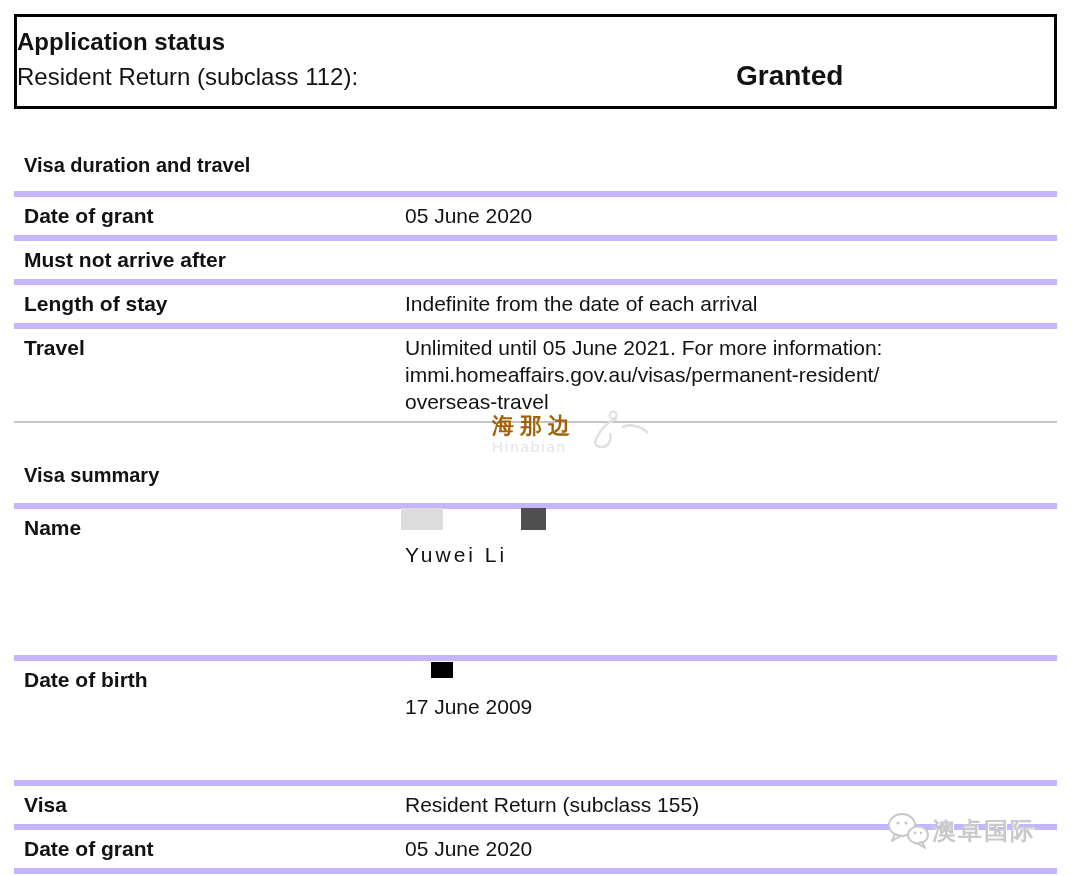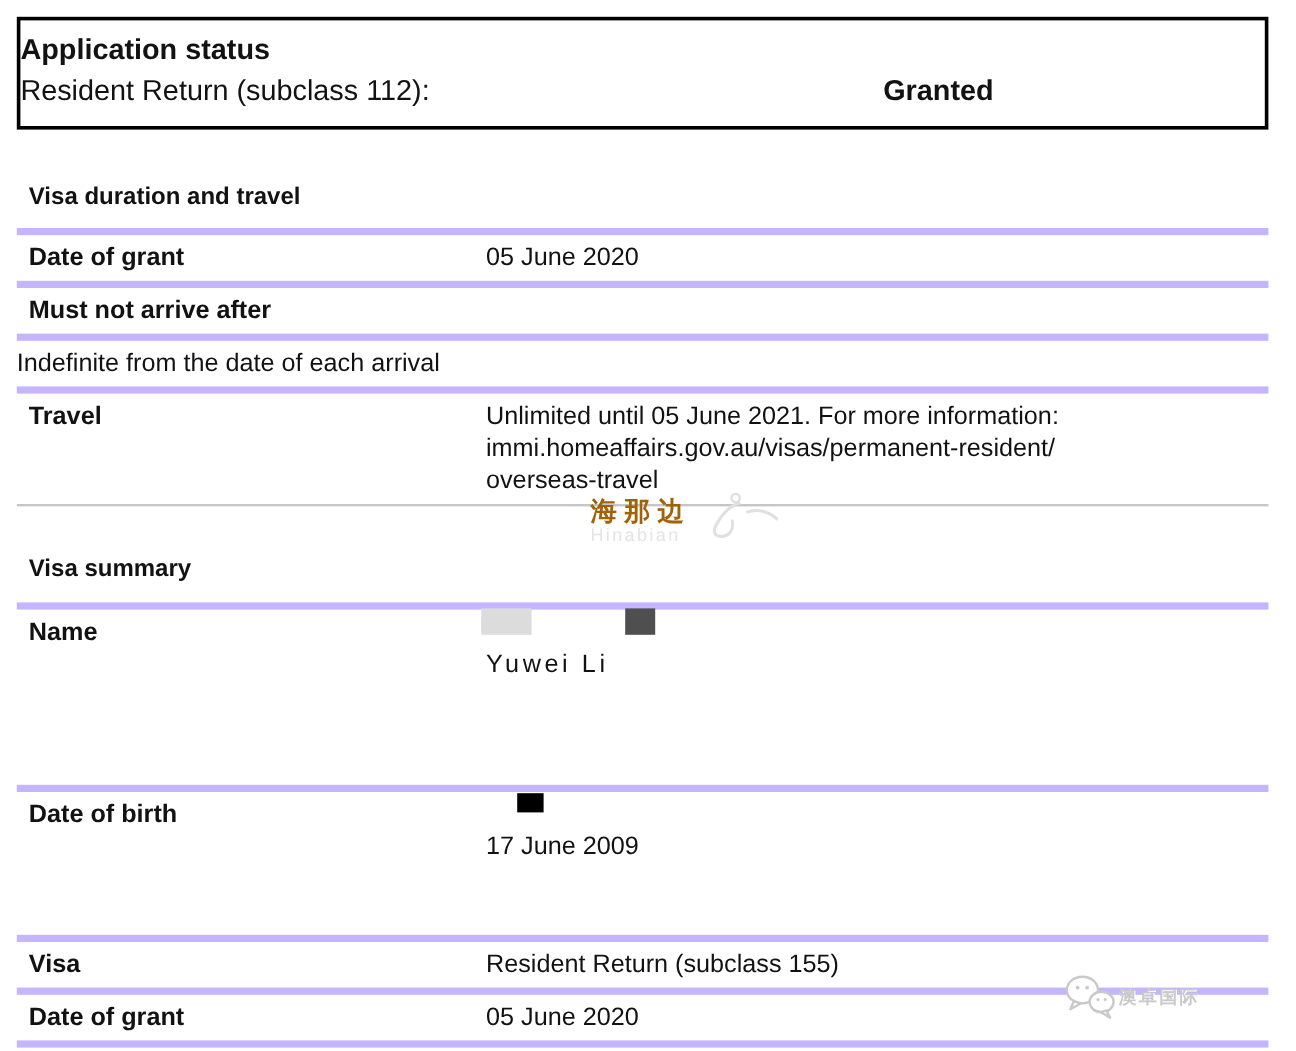--- a/index.html
+++ b/index.html
@@ -9,21 +9,21 @@
   }
   .page{position:absolute;left:14px;top:14px;width:1043px;}
 
   
   .status-box{
     border:3px solid #000;padding:8px 12px 12px 0;box-sizing:border-box;
   }
   .status-title{font-size:24px;font-weight:bold;line-height:34px;}
   .status-row{display:flex;align-items:baseline;}
   .status-subject{font-size:24px;line-height:34px;width:719px;}
-  .status-value{font-size:24px;line-height:34px;font-weight:bold;}
+  .status-value{font-size:28px;line-height:34px;font-weight:bold;}
 
   
   .section-heading{
     font-size:20px;font-weight:bold;line-height:32px;padding-left:10px;
   }
   .h1{margin:40px 0 10px 0;}
   .h2{margin:36px 0 12px 0;}
 
   
   .tbl{width:100%;}
@@ -39,21 +39,21 @@
   .spaced{letter-spacing:3px;}
   .spaced-num{letter-spacing:2.5px;}
 
   
   .wm-center{position:absolute;left:492px;top:414px;display:flex;align-items:flex-start;}
   .wm-cn{font-size:22px;letter-spacing:6px;color:#a16207;font-weight:bold;line-height:24px;}
   .wm-en{font-size:15px;color:#e4e4e4;letter-spacing:2px;line-height:18px;}
   .wm-swoosh{margin-left:6px;margin-top:-8px;}
 
   .wm-footer{position:absolute;left:884px;top:810px;display:flex;align-items:center;}
-  .wm-footer-text{font-size:15px;color:#c9c9c9;font-weight:bold;letter-spacing:2px;
+  .wm-footer-text{font-size:24px;color:#c9c9c9;font-weight:bold;letter-spacing:2px;
                   text-shadow:1px 1px 0 #ffffff;}
 </style>
 </head>
 <body>
 
 <div class="page">
 
   <div class="status-box">
     <div class="status-title">Application status</div>
     <div class="status-row">
@@ -66,20 +66,21 @@
 
   <div class="tbl">
     <div class="row">
       <div class="lbl">Date of grant</div>
       <div class="val">05 June 2020</div>
     </div>
     <div class="row">
       <div class="lbl">Must not arrive after</div>
     </div>
     <div class="row">
+      <div class="lbl">Length of stay</div>
       <div class="val">Indefinite from the date of each arrival</div>
     </div>
     <div class="row last">
       <div class="lbl">Travel</div>
       <div class="val">Unlimited until 05 June 2021. For more information:
 immi.homeaffairs.gov.au/visas/permanent-resident/
 overseas-travel</div>
     </div>
   </div>
 

